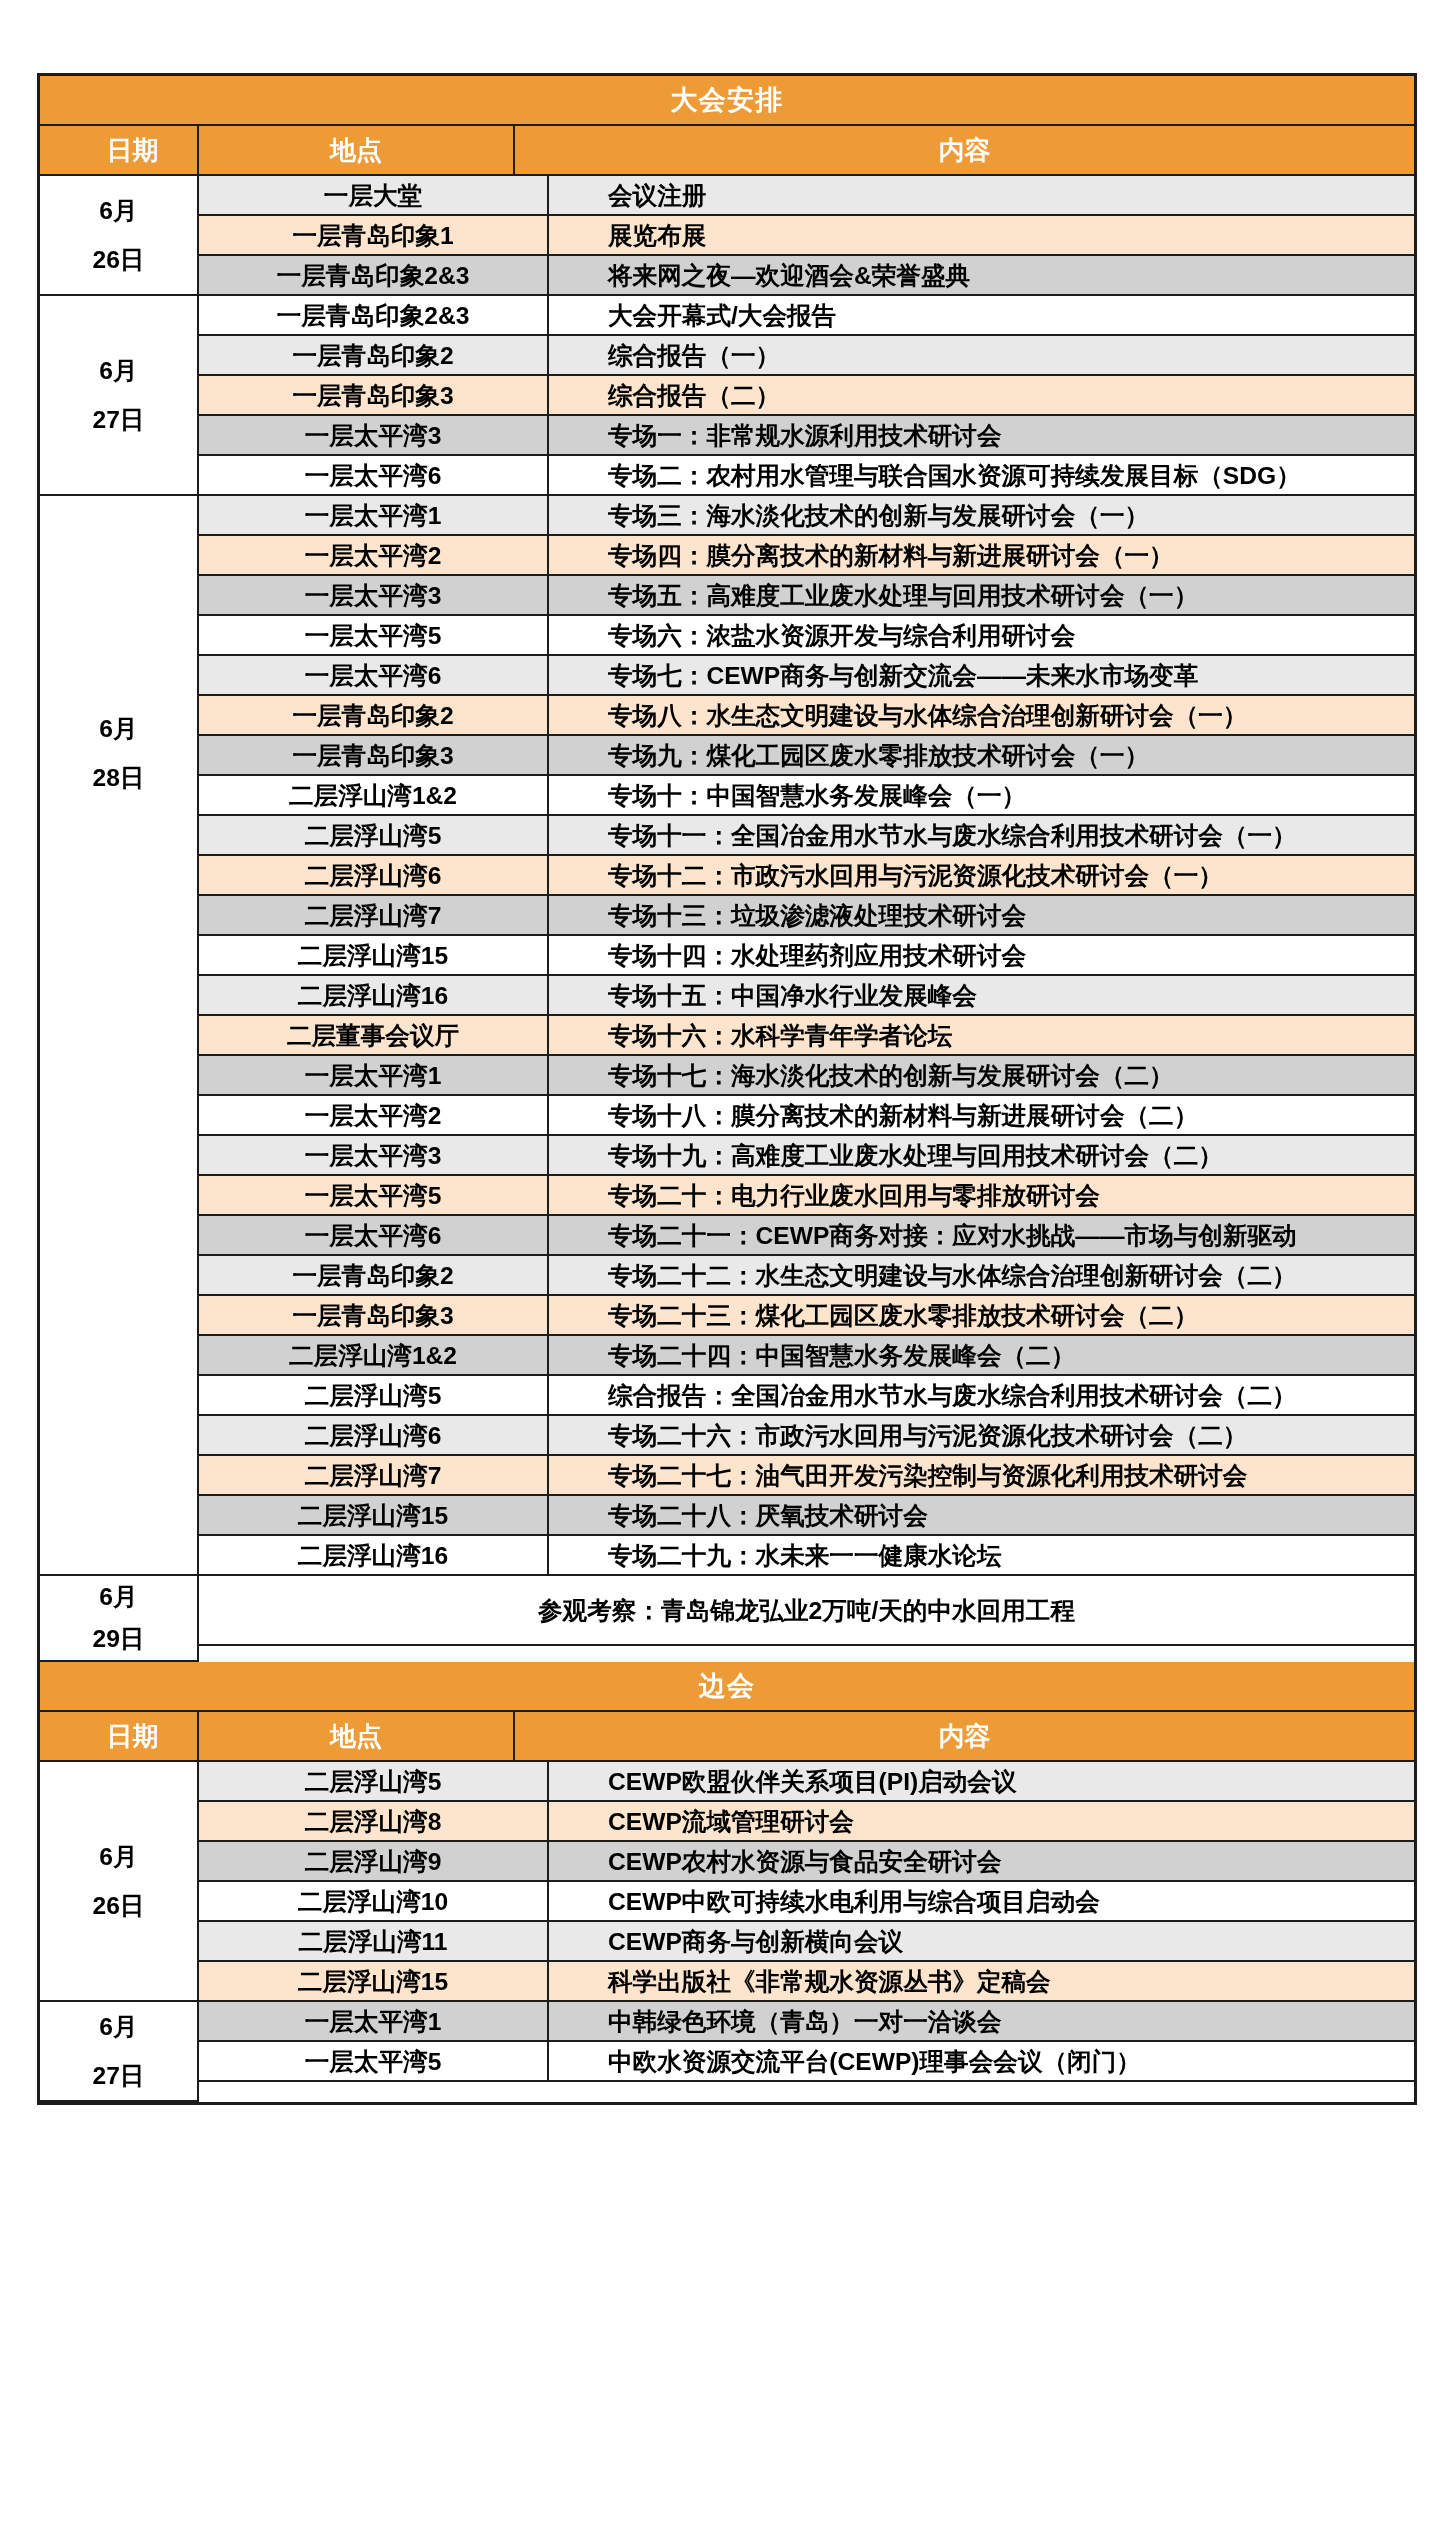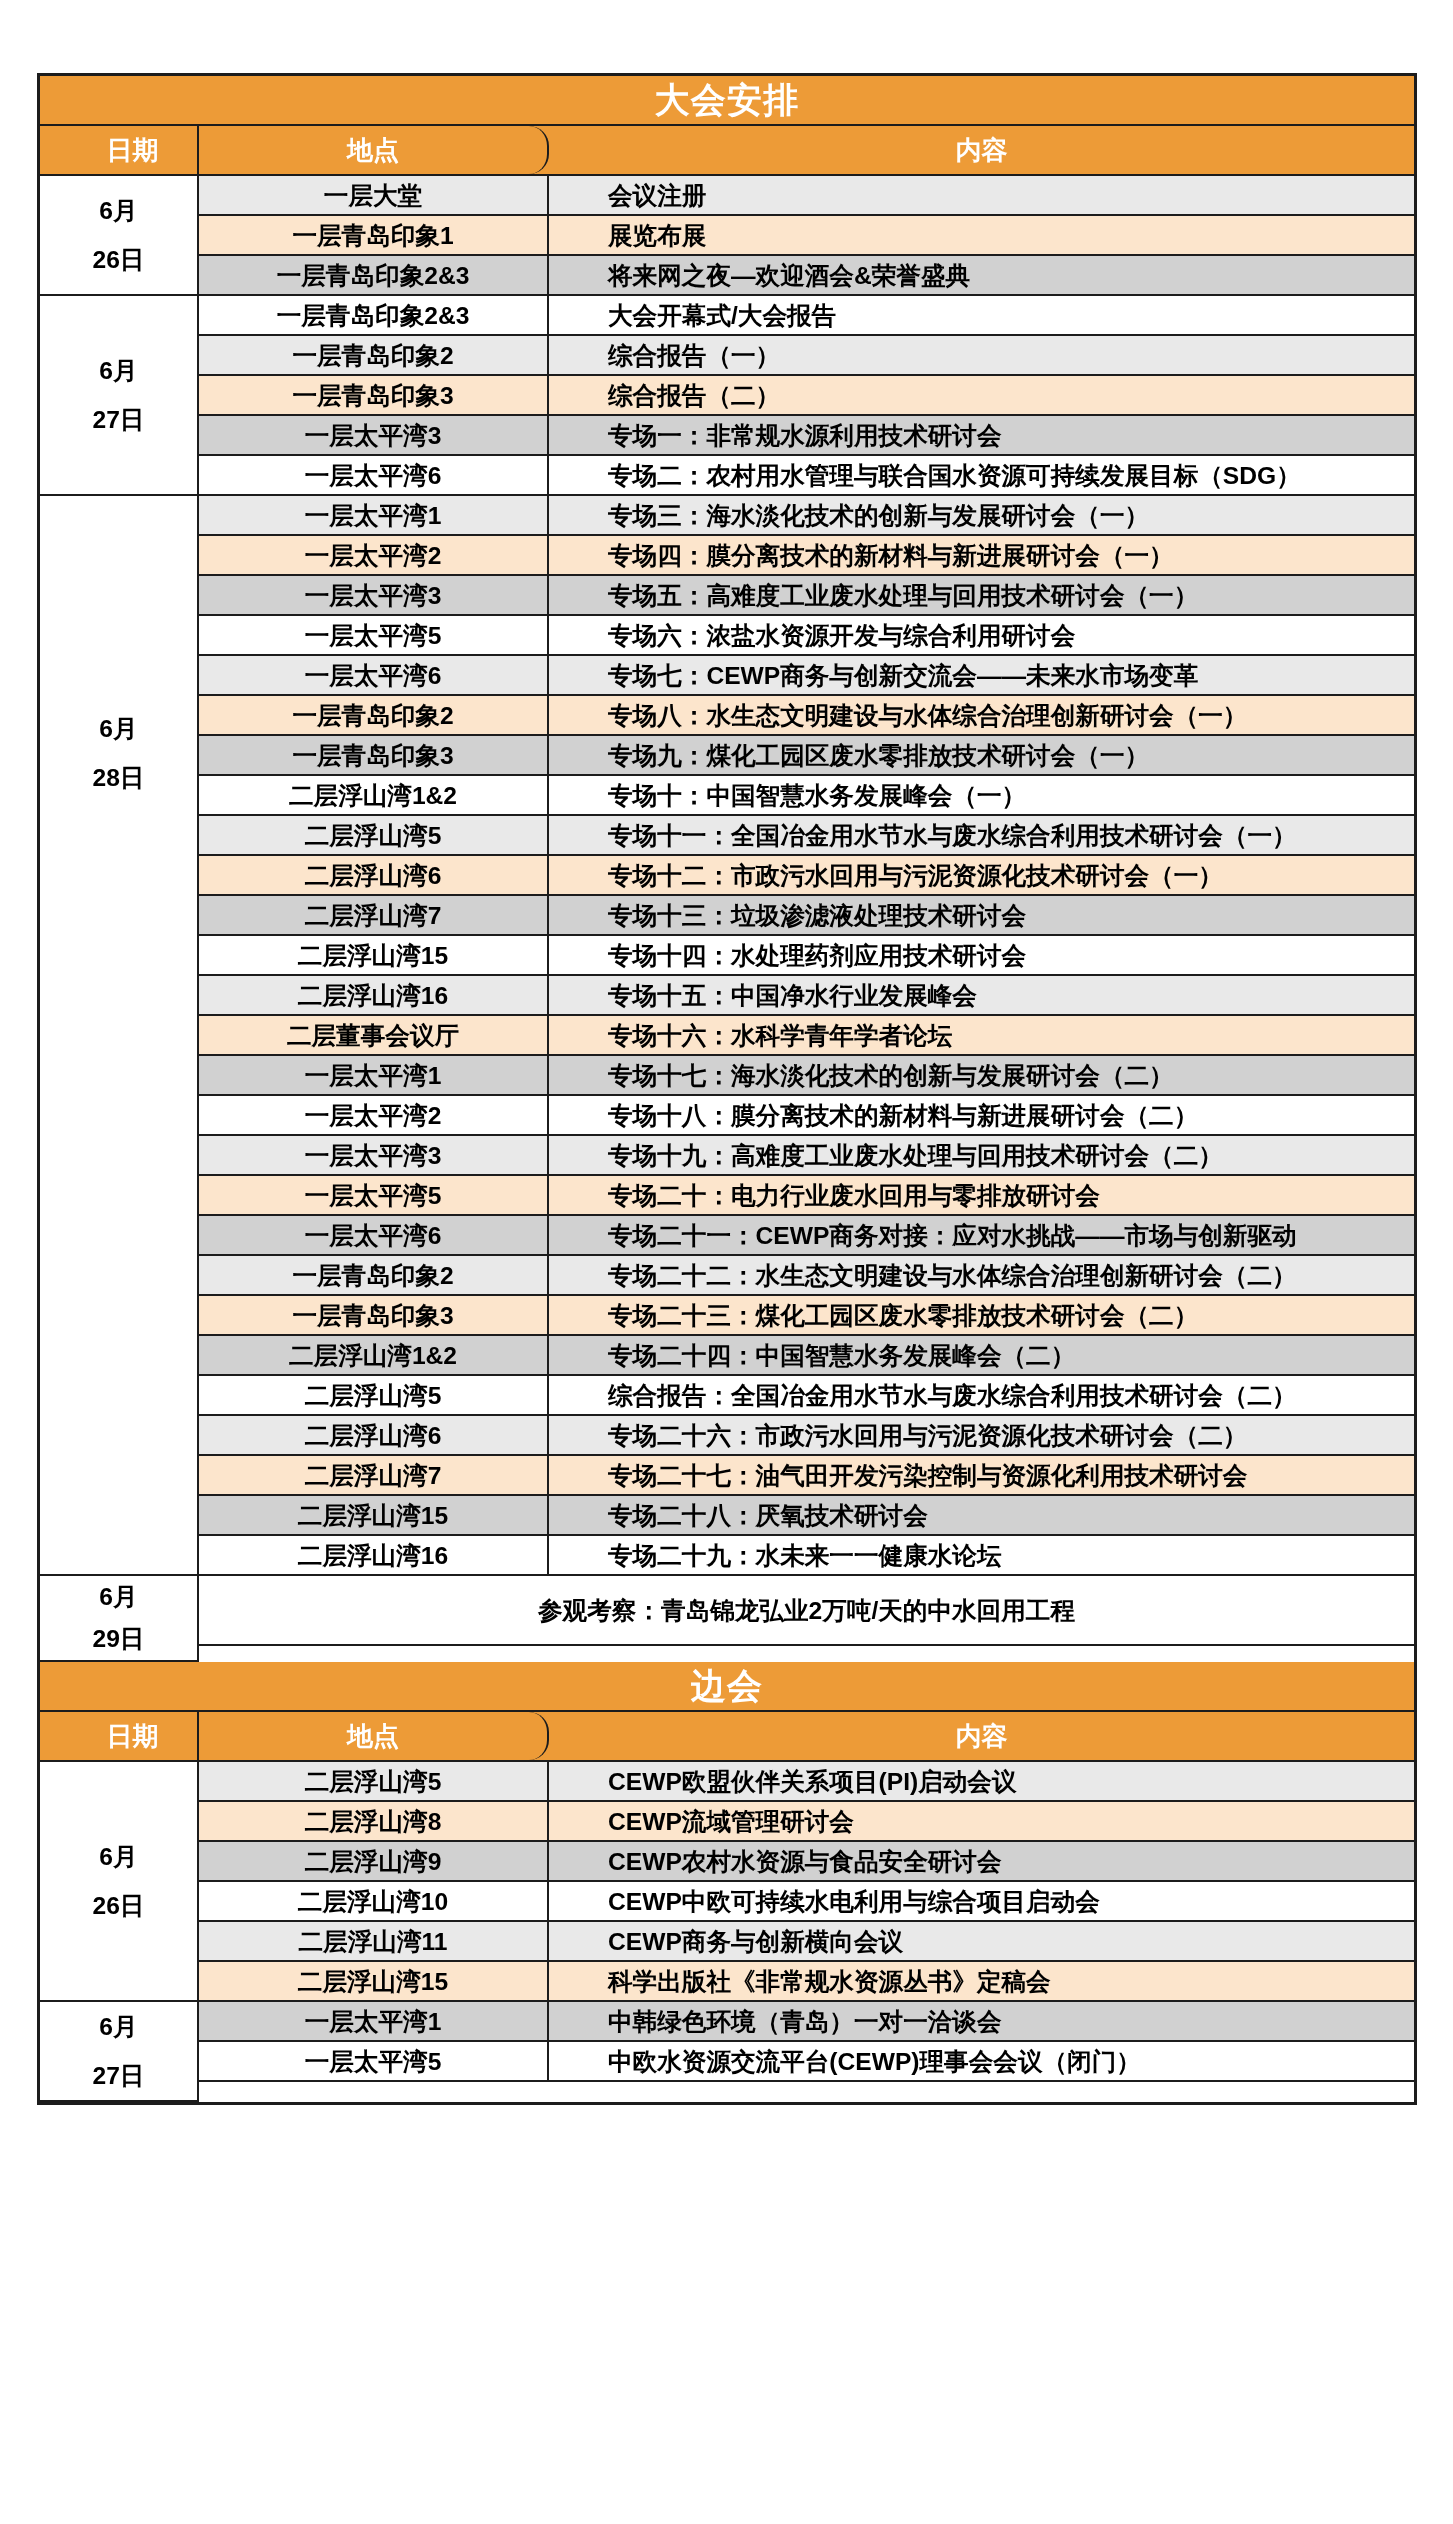--- a/index.html
+++ b/index.html
@@ -11,30 +11,30 @@
   }
   #schedule-table {
     position:absolute; left:37px; top:73px; width:1380px;
     border:3.5px solid var(--border, #1c1c1c);
     background:#fff;
   }
   .band {
     height:50px; background:var(--orange,#ed9b37);
     border-bottom:2.9px solid var(--border,#1c1c1c);
     display:flex; align-items:center; justify-content:center;
-    color:#fff; font-size:35px; letter-spacing:1.2px;font-family:Liberation Serif, serif;
+    color:#fff; font-size:27px; letter-spacing:1.2px;font-family:Liberation Serif, serif;
   }
   .hdr {
     display:flex; height:50px; background:var(--orange,#ed9b37);
     border-bottom:2.9px solid var(--border,#1c1c1c);
     color:#fff; font-size:26px;
   }
   .hc { display:flex; align-items:center; justify-content:center; }
   .hc.c1 { width:159px; border-right:2.3px solid var(--border,#1c1c1c);padding-left:28px; }
-  .hc.c2 { width:350px; border-right:2.3px solid var(--border,#1c1c1c);border-radius:20px; }
+  .hc.c2 { width:316px; border-right:2.3px solid var(--border,#1c1c1c); }
   .hc.c3 { flex:1; }
   .group { display:flex; align-items:stretch; }
   .datecell {
     width:159px; background:#fff;
     border-right:2.3px solid var(--border,#1c1c1c);
     border-bottom:2.3px solid var(--border,#1c1c1c);
     display:flex; flex-direction:column; align-items:center; justify-content:center;
     font-size:24.6px; line-height:49px; text-align:center;
   }
   .datecell.align-top { justify-content:flex-start; padding-top:208px; }

